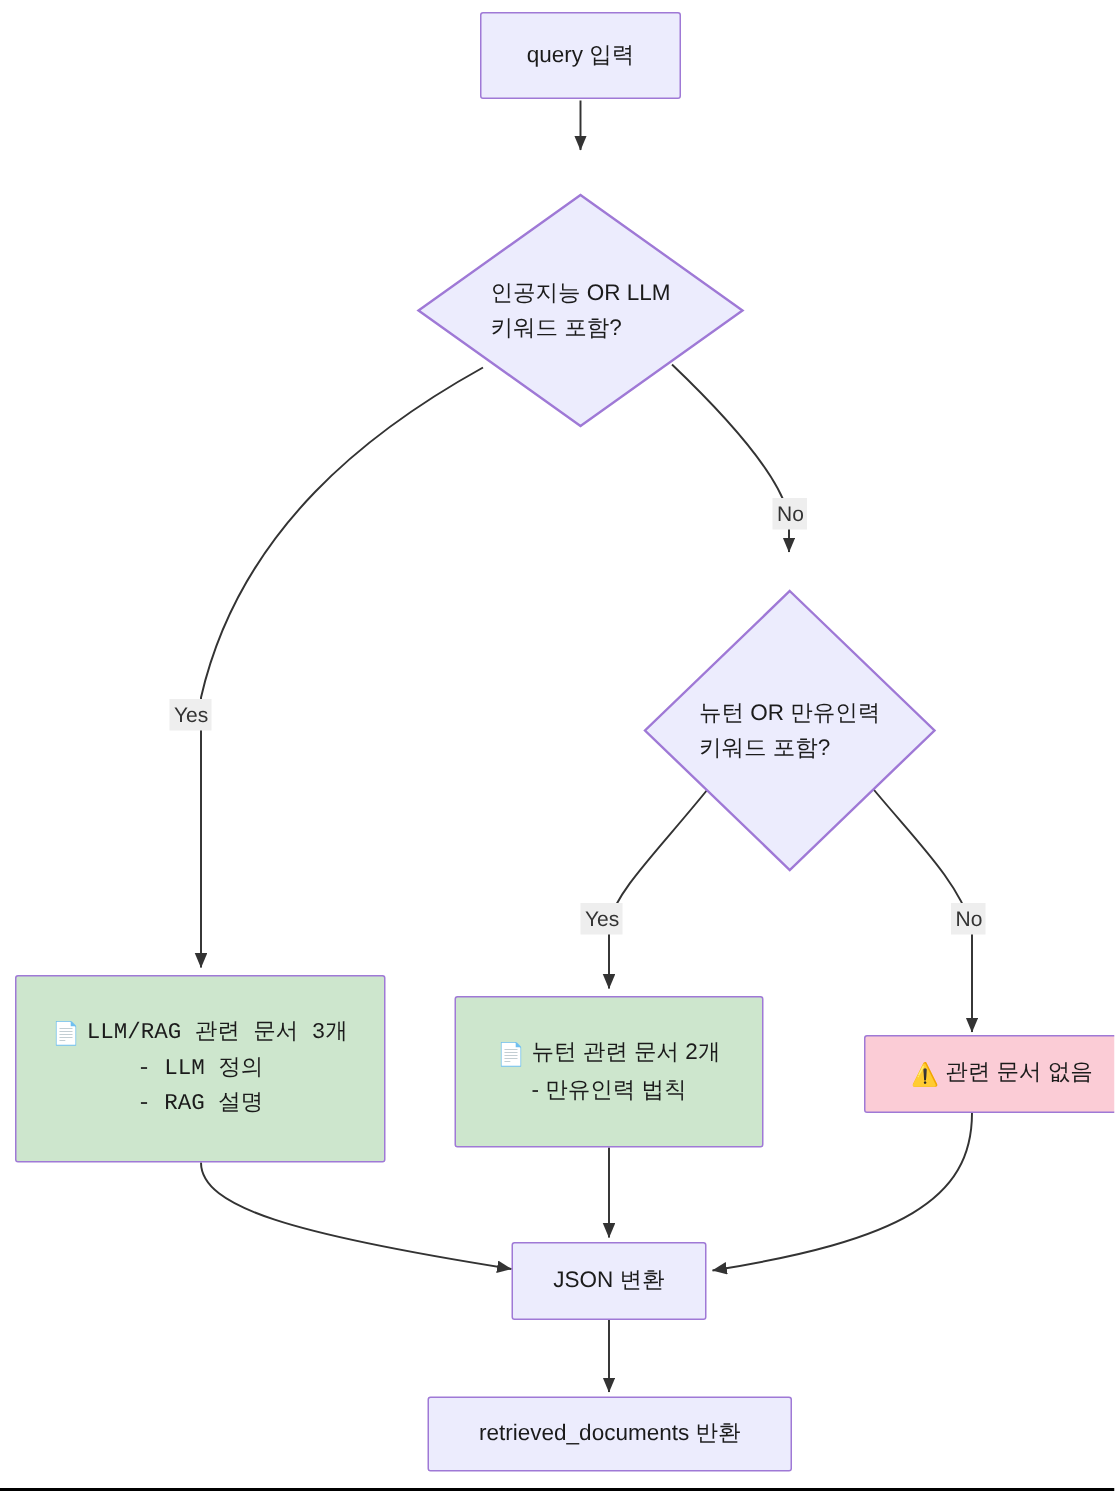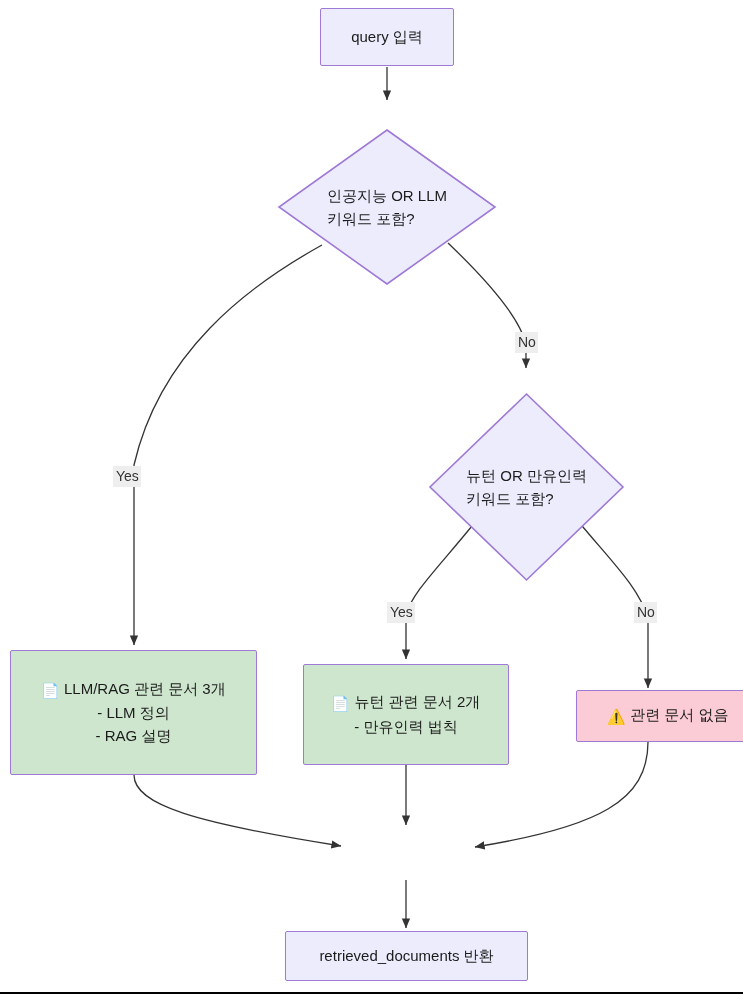--- a/index.html
+++ b/index.html
@@ -152,21 +152,21 @@
         <div>키워드 포함?</div>
       </div>
     </div>
   </div>
 
   <div class="edge-label" style="left:113px; top:466px;">Yes</div>
   <div class="edge-label" style="left:515px; top:332px;">No</div>
   <div class="edge-label" style="left:387px; top:602px;">Yes</div>
   <div class="edge-label" style="left:634px; top:602px;">No</div>
 
-  <div class="node rect-green" style="left:10px; top:650px; width:247px; height:125px;">
+  <div class="node rect-green" style="left:10px; top:650px; width:247px; height:125px;font-family:Liberation Mono, monospace;">
     <div>
       <div>
         <span class="doc-icon">📄</span><span>LLM/RAG 관련 문서 3개</span>
       </div>
       <div>- LLM 정의</div>
       <div>- RAG 설명</div>
     </div>
   </div>
 
   <div class="node rect-green" style="left:303px; top:664px; width:206px; height:101px;">
@@ -177,18 +177,21 @@
       <div>- 만유인력 법칙</div>
     </div>
   </div>
 
   <div class="node rect-pink" style="left:576px; top:690px; width:184px; height:52px;">
     <div>
       <span class="warn-icon">⚠️</span><span>관련 문서 없음</span>
     </div>
   </div>
 
+  <div class="node rect" style="left:341px; top:828px; width:130px; height:52px;">
+    <span>JSON 변환</span>
+  </div>
 
   <div class="node rect" style="left:285px; top:931px; width:243px; height:50px;">
     <span>retrieved_documents 반환</span>
   </div>
 
 </div>
 
 </body></html>

